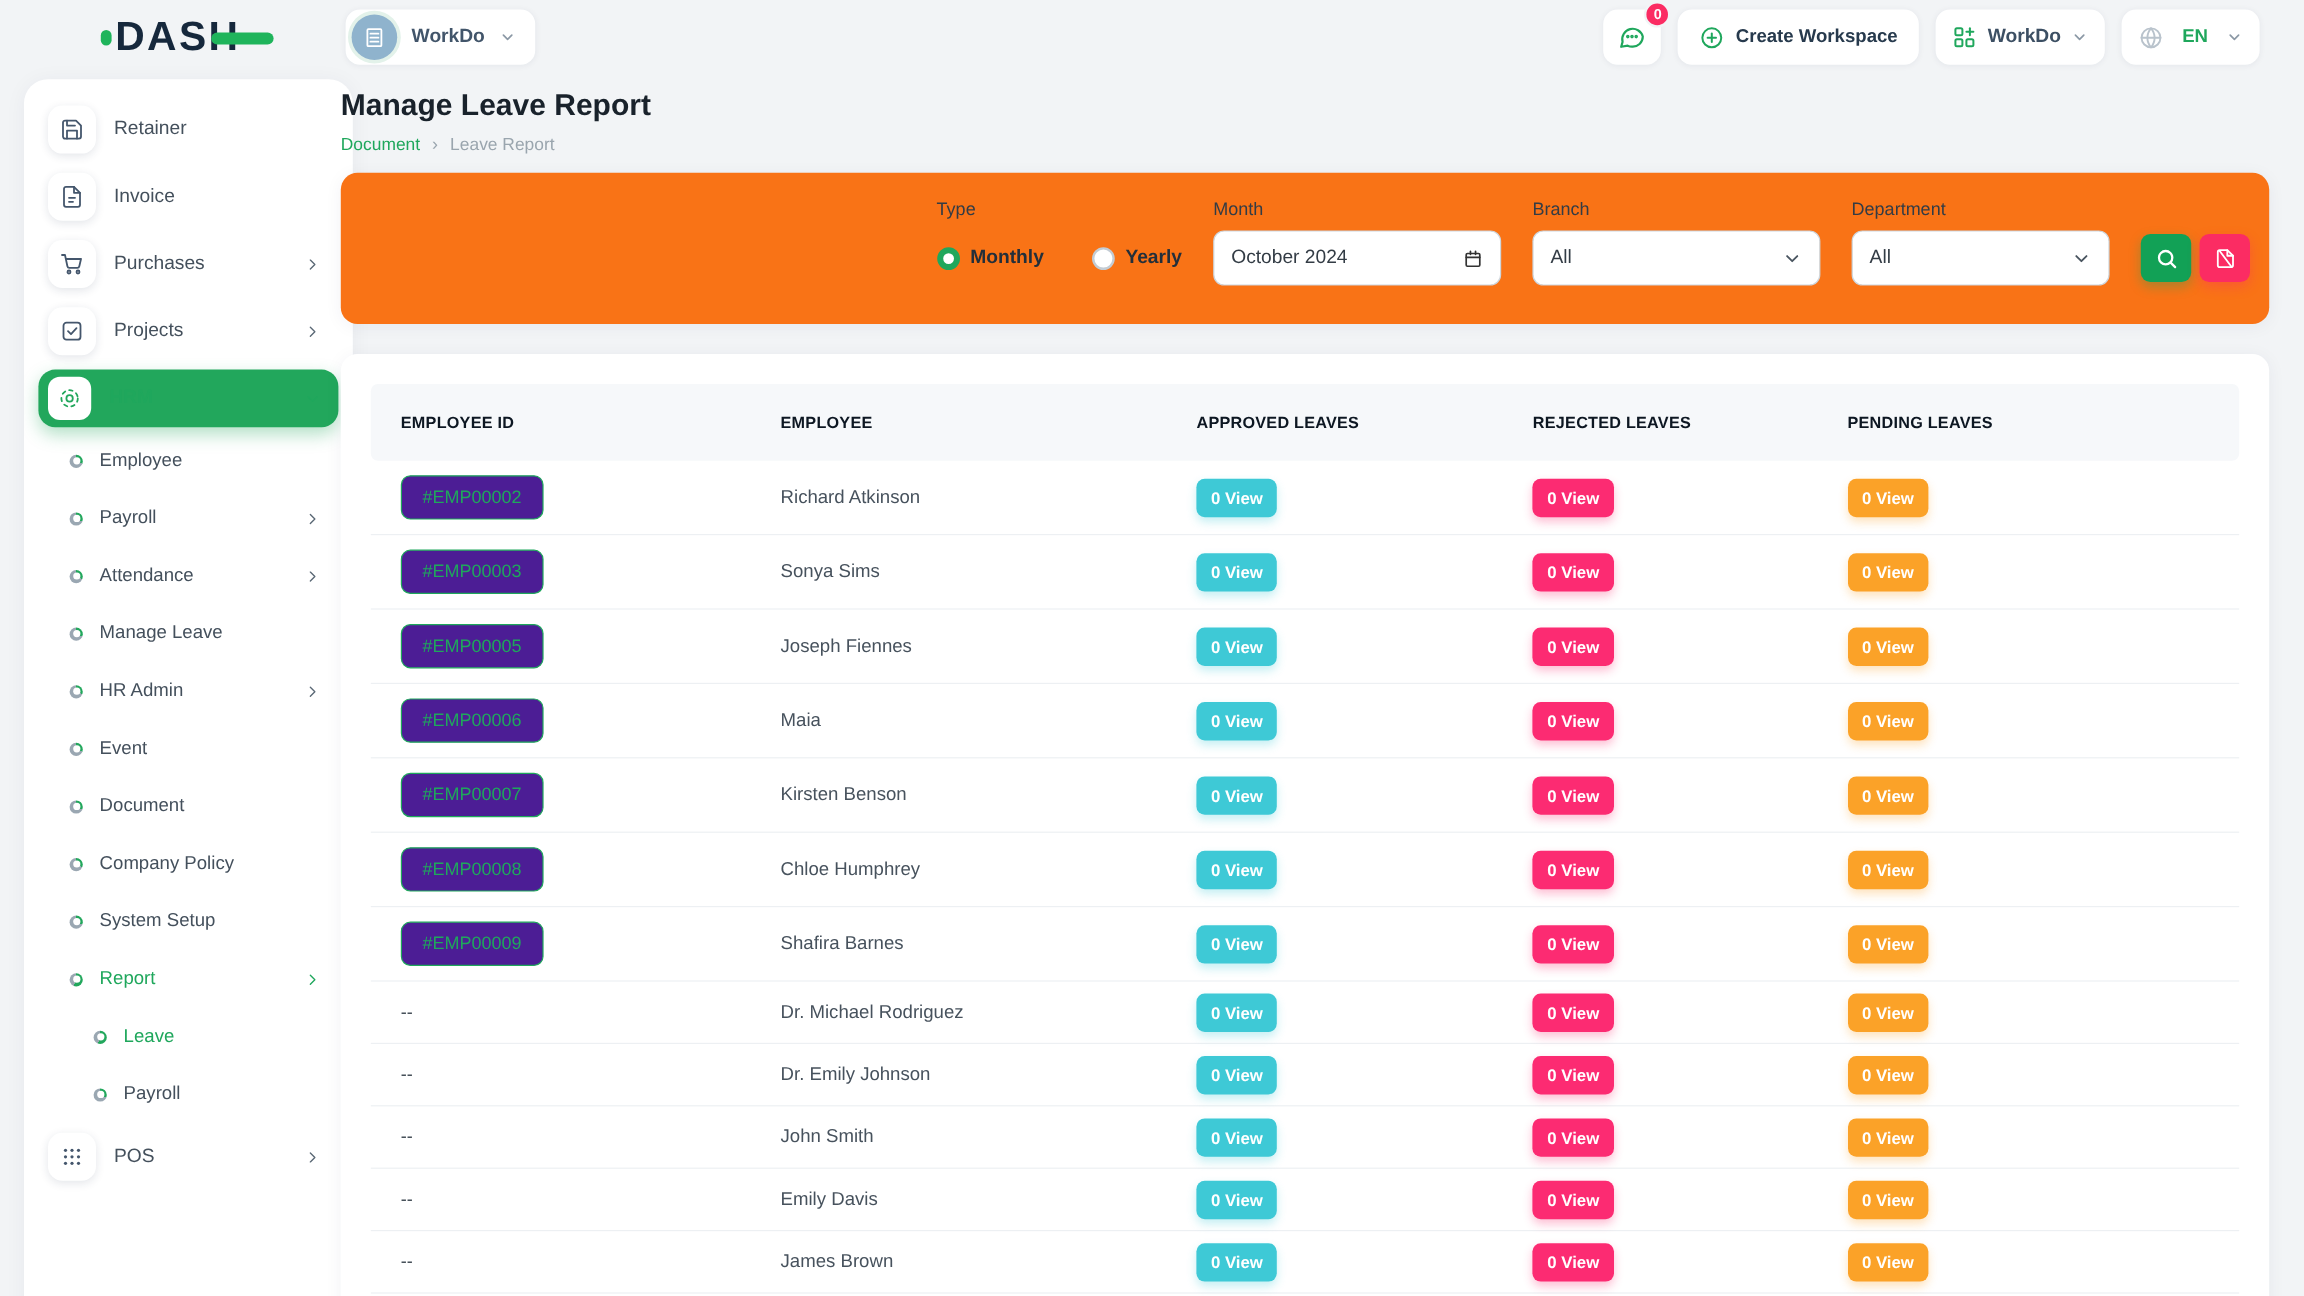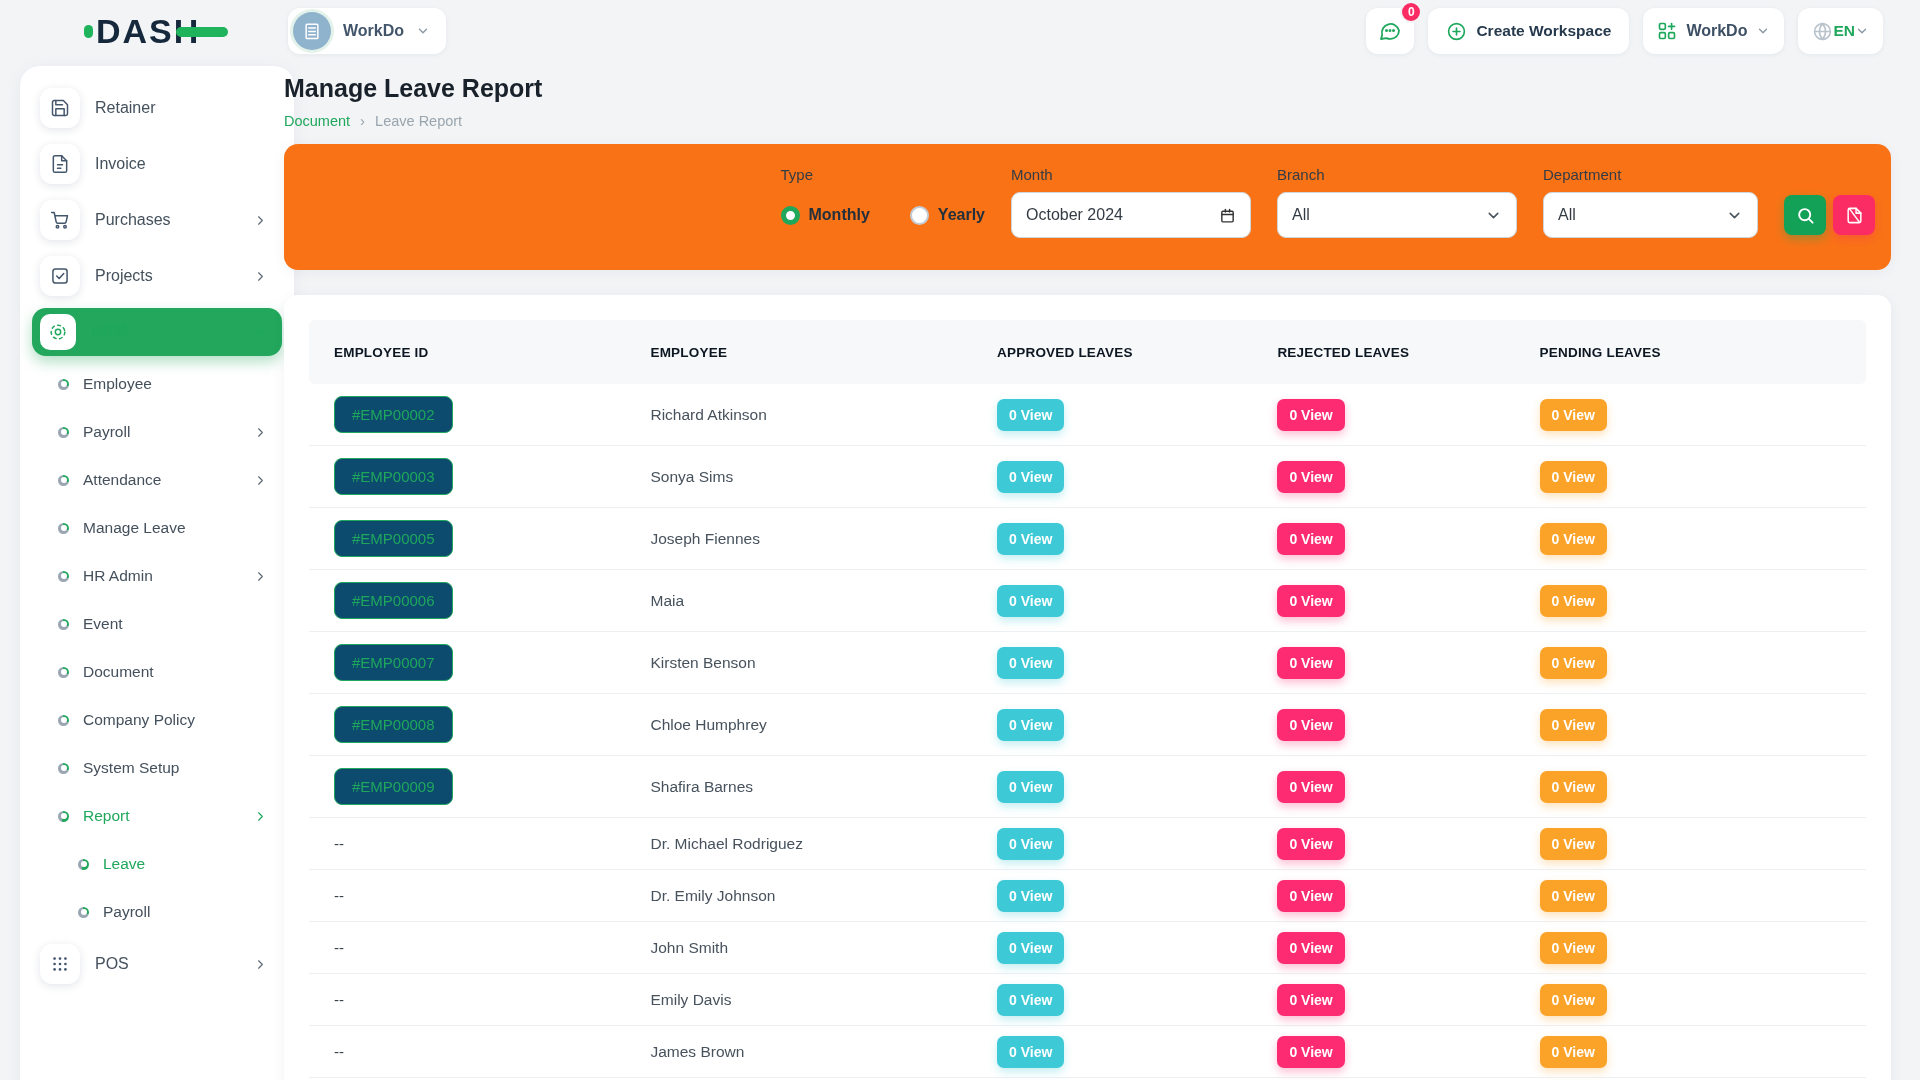--- a/index.html
+++ b/index.html
@@ -23,21 +23,21 @@
   .right-cluster { position:absolute; right:37px; top:8px; display:flex; gap:14px; align-items:center; }
   .icon-btn { position:relative; width:48px; height:46px; justify-content:center; }
   .icon-btn svg { width:24px; height:24px; color:#1fa75c; }
   .chat-badge { position:absolute; top:-7px; right:-8px; min-width:22px; height:22px; border-radius:50%;
     background:#fb2c63; color:#fff; font-size:12px; font-weight:700; display:flex; align-items:center;
     justify-content:center; border:2px solid #f2f4f6; }
   .create-btn { padding:0 18px; gap:9px; font-size:15.5px; font-weight:600; color:#273a4d; }
   .create-btn svg { width:21px; height:21px; color:#1fa75c; }
   .menu-btn { padding:0 14px; gap:9px; font-size:16px; font-weight:700; color:#3c4f63; }
   .menu-btn svg.g { width:20px; height:20px; color:#1fa75c; }
-  .lang-btn { padding:0 14px; gap:0; font-size:15.5px; font-weight:700; color:#1fa75c; }
+  .lang-btn { padding:0 14px; gap:15px; font-size:15.5px; font-weight:700; color:#1fa75c; }
   .lang-btn svg.globe { width:21px; height:21px; color:#b9c3cc; }
 
   
   .sidebar { position:absolute; left:20px; top:66px; width:274px; height:1100px; background:#fff;
     border-radius:20px; box-shadow:0 2px 18px rgba(24,39,75,.05); padding:14px 12px; overflow:hidden; }
   .side-item { display:flex; align-items:center; cursor:pointer; position:relative; }
   .side-item.lvl0 { height:56px; gap:15px; padding-left:8px; }
   .icon-box { width:40px; height:40px; border-radius:12px; background:#fff;
     box-shadow:0 2px 8px rgba(24,39,75,.12); display:flex; align-items:center; justify-content:center;
     color:#44566c; flex:0 0 auto; }
@@ -92,21 +92,21 @@
 
   .table-card { margin-top:25px; background:#fff; border-radius:14px; min-height:900px;
     box-shadow:0 2px 14px rgba(24,39,75,.05); padding:25px; }
   .t-head { display:grid; grid-template-columns:21% 23% 18.6% 17.4% auto; align-items:center;
     background:#f6f8fa; border-radius:6px; height:64px; padding:0 25px; }
   .t-head .th { font-size:13.5px; font-weight:800; color:#0d1722; letter-spacing:.2px; }
   .t-row { display:grid; grid-template-columns:21% 23% 18.6% 17.4% auto; align-items:center;
     border-bottom:1px solid #edf0f3; padding:0 25px; }
   .t-row.btn-row { height:62px; }
   .t-row.dash-row { height:52px; }
-  .emp-id-btn { display:inline-block; border:1.5px solid #1fa75c; color:#1fa75c; background:#0c4a6e;
+  .emp-id-btn { display:inline-block; border:1.5px solid #1fa75c; color:#1fa75c; background:#4c1d95;
     border-radius:8px; padding:9px 17px; font-size:15px; font-family:"Liberation Sans",sans-serif;
     cursor:pointer; }
   .emp-dash { font-size:15px; color:#39434d; }
   .emp-name { font-size:15.5px; color:#47525d; }
   .badge { display:inline-block; color:#fff; font-size:14px; font-weight:600; border-radius:7px;
     padding:8px 12px; cursor:pointer; border:none; font-family:"Liberation Sans",sans-serif; }
   .badge.teal { background:#3ec9d6; box-shadow:0 4px 8px rgba(62,201,214,.3); }
   .badge.pink { background:#fc2b72; box-shadow:0 4px 8px rgba(252,43,114,.3); }
   .badge.orange { background:#fba228; box-shadow:0 4px 8px rgba(251,162,40,.3); }
 </style>

